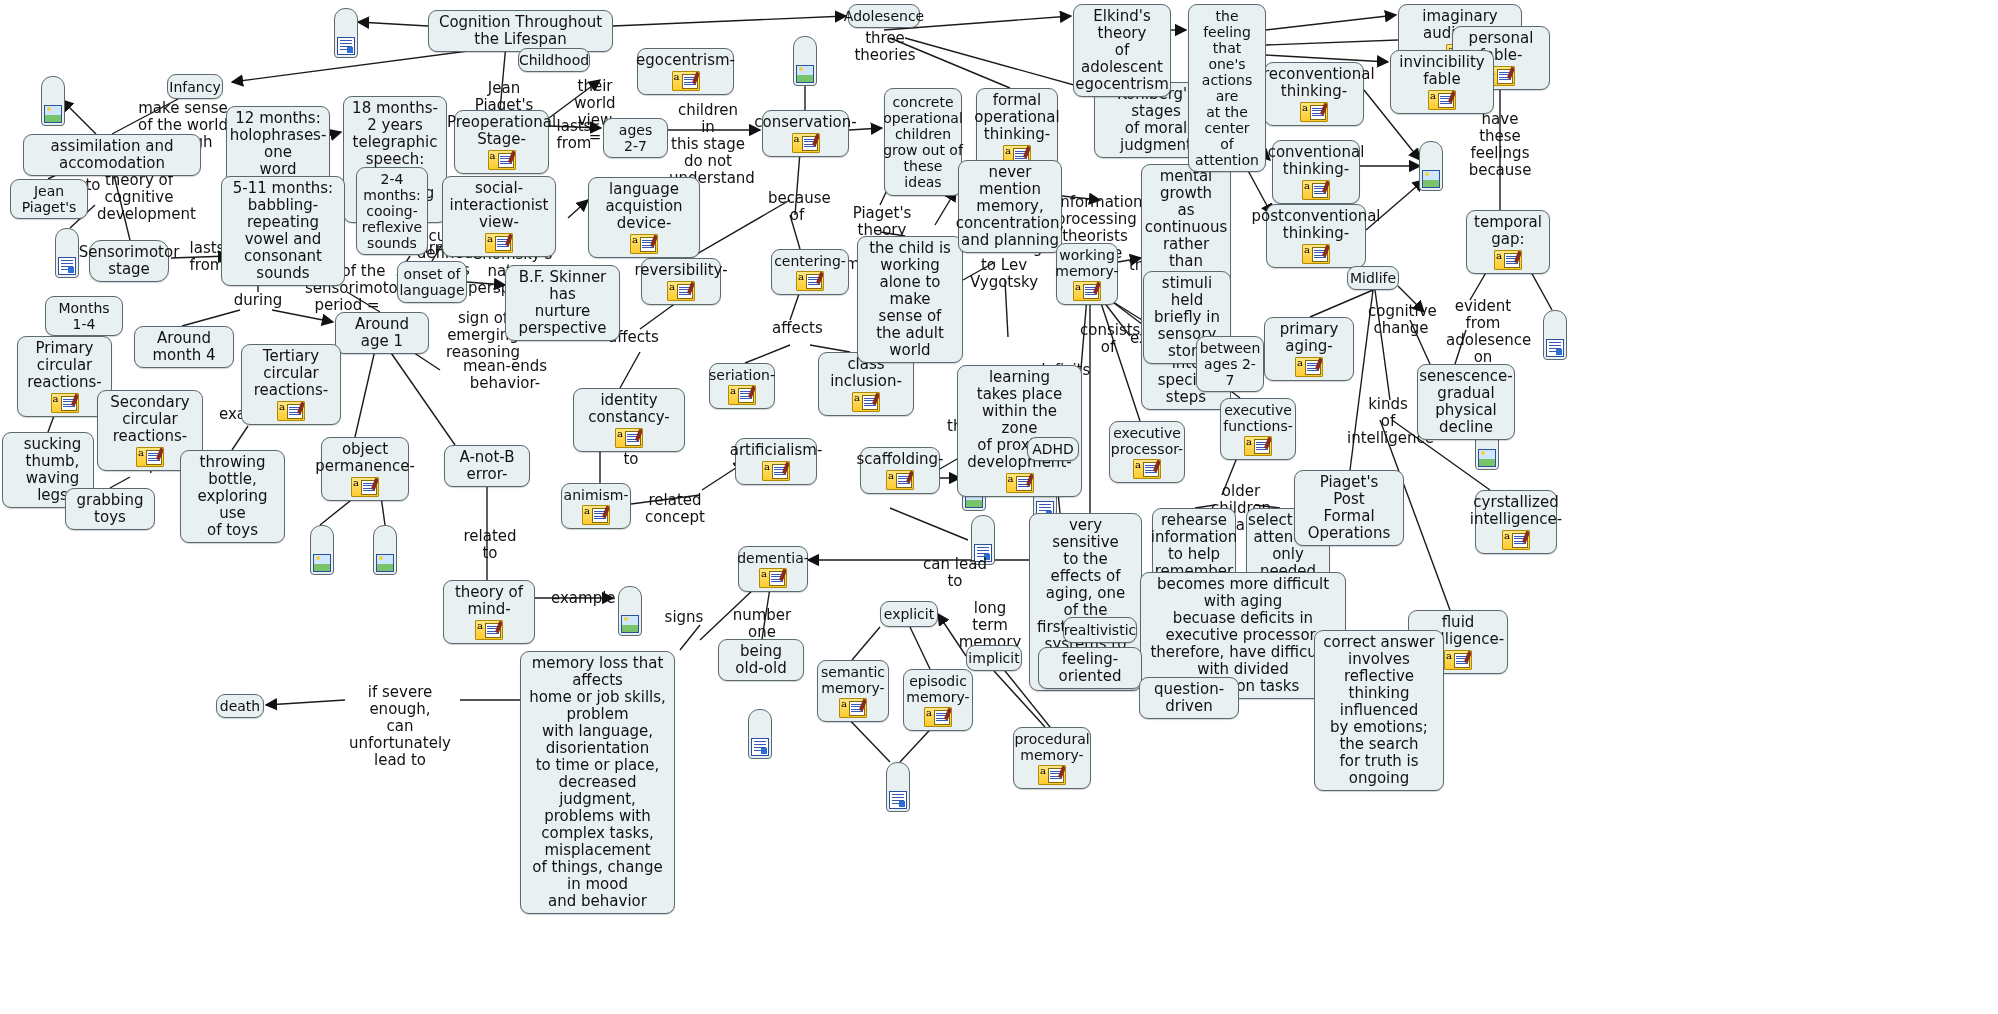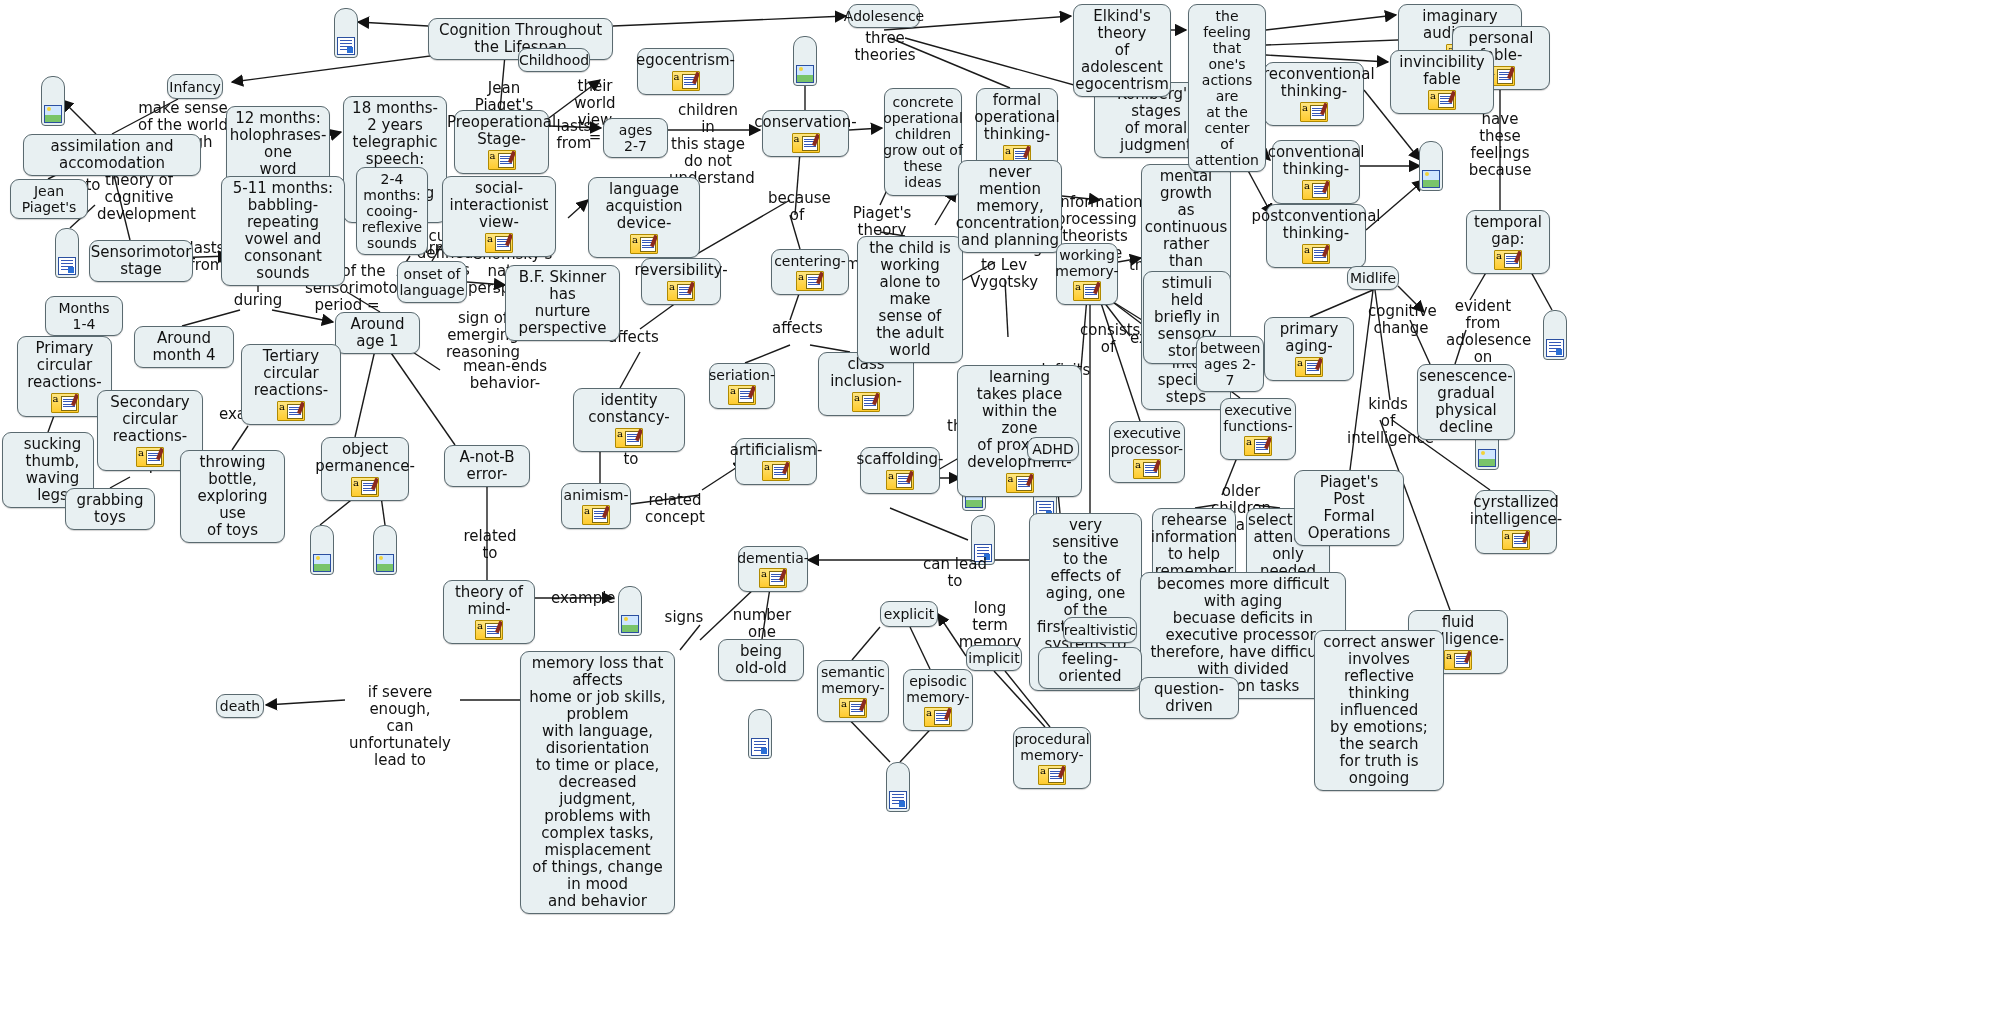--- a/index.html
+++ b/index.html
@@ -386,52 +386,52 @@
 change</div>
       <div class="lbl" style="left: 1446px; top: 298px; width: 74px;">evident
 from
 adolesence
 on</div>
       <div class="lbl" style="left: 1347px; top: 396px; width: 82px;">kinds
 of
 intelligence</div>
     </div>
   <div id="node-layer">
-      <div class="node" style="left: 428px; top: 10px; width: 185px; min-height: 34px; margin-top: 8px;">
+      <div class="node" style="left: 428px; top: 10px; width: 185px; min-height: 34px;">
         <span class="txt">Cognition Throughout the Lifespan</span>
       </div>
       <div class="node small" style="left: 470px; top: 48px; width: 72px; min-height: 24px; margin-left: 48px;">
         <span class="txt">Childhood</span>
       </div>
       <div class="node small" style="left: 167px; top: 74px; width: 56px; min-height: 25px;">
         <span class="txt">Infancy</span>
       </div>
       <div class="node small" style="left: 848px; top: 4px; width: 72px; min-height: 24px;">
         <span class="txt">Adolesence</span>
       </div>
       <div class="node" style="left: 23px; top: 134px; width: 178px; min-height: 25px;">
         <span class="txt">assimilation and accomodation</span>
       </div>
       <div class="node small" style="left: 10px; top: 179px; width: 78px; min-height: 25px;">
         <span class="txt">Jean Piaget's</span>
       </div>
-      <div class="node" style="left: 89px; top: 240px; width: 104px; min-height: 40px;">
+      <div class="node" style="left: 89px; top: 240px; width: 80px; min-height: 40px; border-radius: 12px;">
         <span class="txt">Sensorimotor
 stage</span>
       </div>
       <div class="node small" style="left: 231px; top: 244px; width: 64px; min-height: 24px;">
         <span class="txt">Age 0-2</span>
       </div>
       <div class="node small" style="left: 45px; top: 296px; width: 78px; min-height: 24px;">
         <span class="txt">Months 1-4</span>
       </div>
       <div class="node" style="left: 134px; top: 326px; width: 100px; min-height: 24px;">
         <span class="txt">Around month 4</span>
       </div>
-      <div class="node" style="left: 335px; top: 312px; width: 85px; min-height: 25px;">
+      <div class="node" style="left: 335px; top: 312px; width: 94px; min-height: 25px;">
         <span class="txt">Around age 1</span>
       </div>
       <div class="node" style="left: 17px; top: 336px; width: 95px; min-height: 50px;">
         <span class="txt">Primary circular
 reactions-</span>
         <span class="note-badge inline">
           <span class="a">a</span>
           <span class="lines">
             <i></i>
             <i></i>

